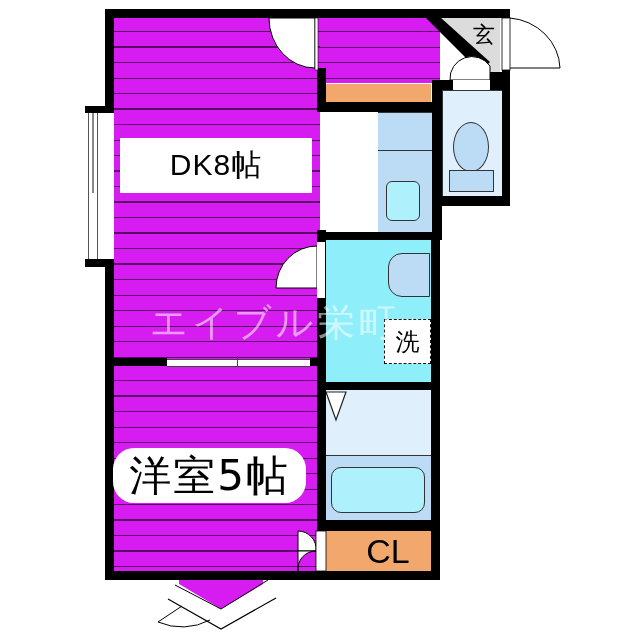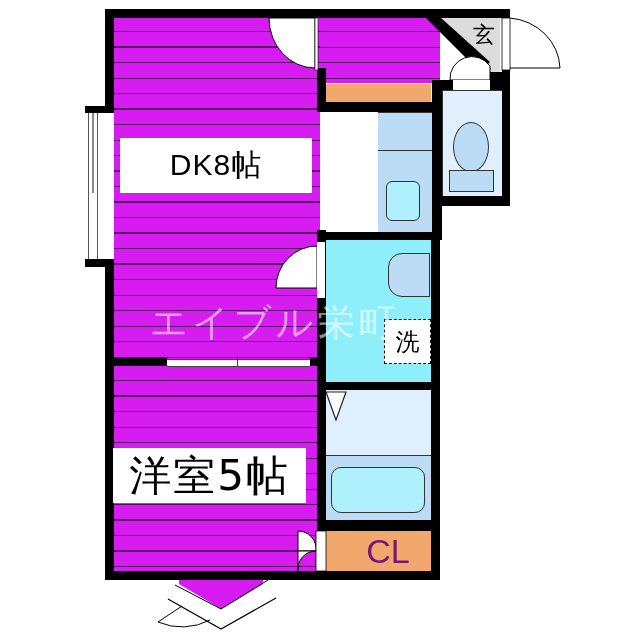--- a/index.html
+++ b/index.html
@@ -45,21 +45,21 @@
   </div>
 
   <div class="abs" style="left:325px;top:390px;width:106px;height:65px;background:#dff0fc;"></div>
   <div class="abs" style="left:325px;top:455px;width:106px;height:65px;background:#bcdcf6;border-top:1px solid #333;"></div>
   <div class="abs" style="left:331px;top:467px;width:92px;height:44px;background:#aef0fb;border:1px solid #333;border-radius:10px;"></div>
   <svg width="640" height="640">
     <polygon points="326,392 346,392 336,420" fill="#fff" stroke="#222" stroke-width="1.2"></polygon>
   </svg>
 
   <div class="abs" style="left:326px;top:531px;width:105px;height:40px;background:#f2a86c;display:flex;align-items:center;justify-content:center;">
-    <span style="font-family:'Liberation Sans', sans-serif;font-size:34px;color:#701a75;margin-left:19px;">CL</span>
+    <span style="font-family:'Liberation Sans', sans-serif;font-size:34px;color:#000000;margin-left:19px;">CL</span>
   </div>
 
   <div class="wall" style="left:105px;top:9px;width:405px;height:9px;"></div>
   <div class="wall" style="left:105px;top:9px;width:9px;height:100px;"></div>
   <div class="wall" style="left:105px;top:259px;width:9px;height:320px;"></div>
   <div class="wall" style="left:85px;top:106px;width:29px;height:7px;"></div>
   <div class="wall" style="left:85px;top:259px;width:29px;height:8px;"></div>
   <div class="wall" style="left:105px;top:571px;width:335px;height:9px;"></div>
   <div class="wall" style="left:114px;top:358px;width:53px;height:8px;"></div>
   <div class="wall" style="left:310px;top:358px;width:10px;height:8px;"></div>
@@ -103,19 +103,19 @@
     <polygon points="179,580 263,580 263,584 221,609 179,584" fill="#d61cf0"></polygon>
     <polyline points="168,599 221,629 276,598" fill="none" stroke="#000" stroke-width="1.2"></polyline>
     <polyline points="175,585 221,609 268,580" fill="none" stroke="#000" stroke-width="1"></polyline>
     <path d="M158,622 A60,60 0 0 0 210,620" fill="none" stroke="#000" stroke-width="1"></path>
     <line x1="158" y1="622" x2="182" y2="606" stroke="#000" stroke-width="1"></line>
   </svg>
 
   <div class="label-box" style="left:120px;top:138px;width:192px;height:55px;">
     <span style="font-family:'Liberation Sans', sans-serif;font-size:30px;letter-spacing:1px;">DK8帖</span>
   </div>
-  <div class="label-box" style="left:113px;top:448px;width:193px;height:55px;">
+  <div class="label-box" style="left:113px;top:448px;width:193px;height:55px;border-radius:21px;">
     <span style="font-size:42px;letter-spacing:2px;">洋室5帖</span>
   </div>
   <div class="abs" style="left:473px;top:20px;font-size:22px;color:#000;">玄</div>
 
   <div class="abs" style="left:150px;top:298px;font-size:37px;color:rgba(255,255,255,0.55);letter-spacing:4px;white-space:nowrap;">エイブル栄町</div>
 </div>
 
 </body></html>

